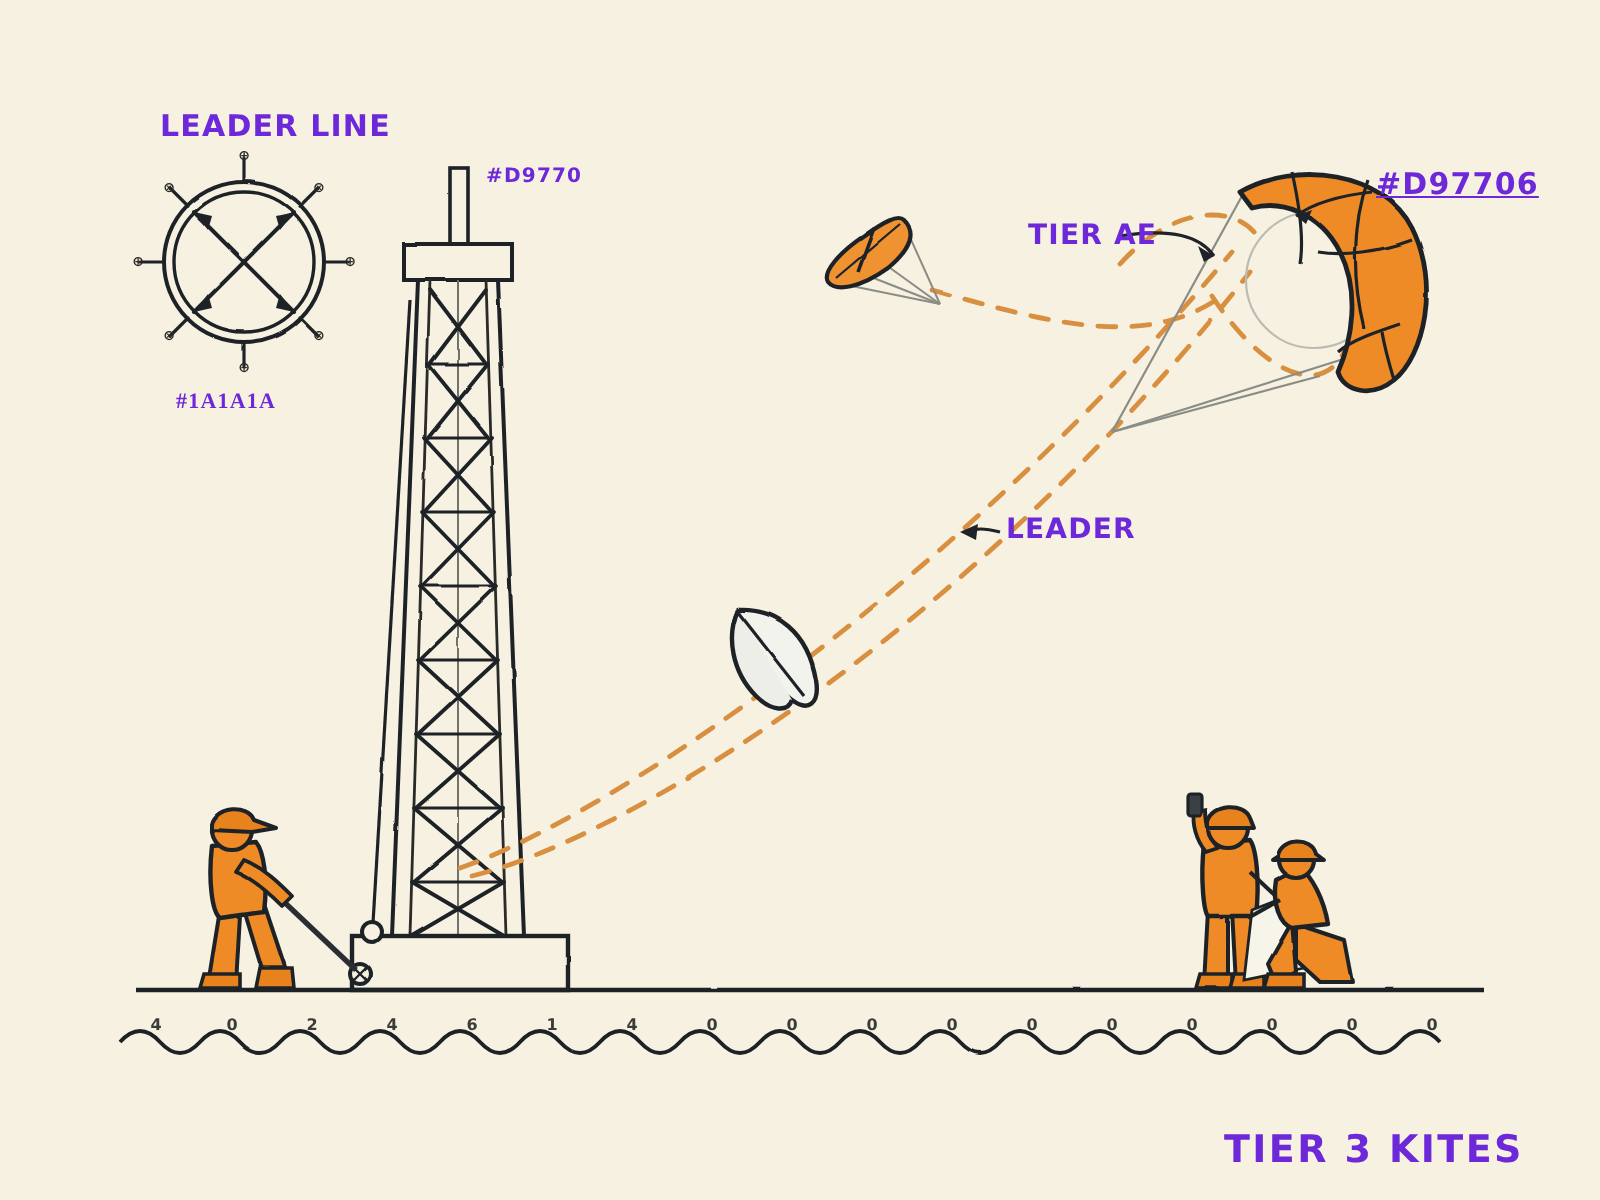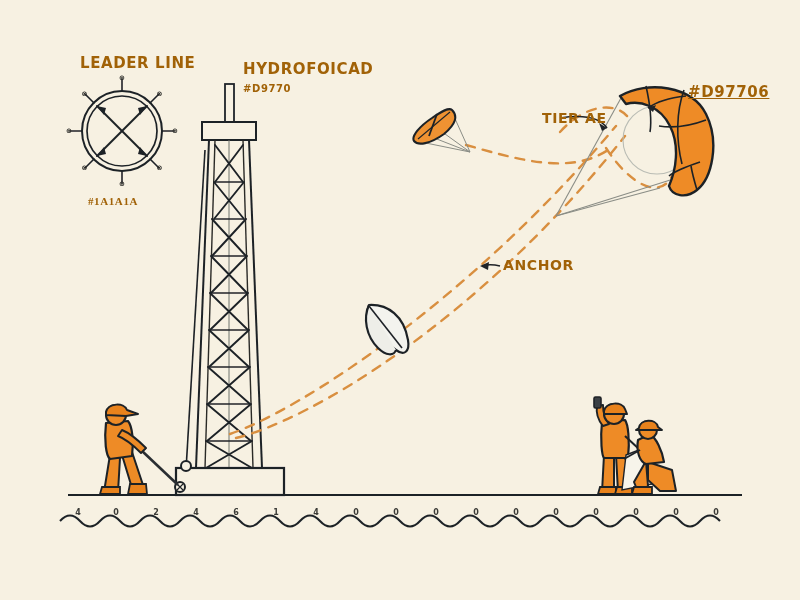--- a/index.html
+++ b/index.html
@@ -19,30 +19,30 @@
     position: absolute;
     left: 0;
     top: 0;
     width: 800px;
     height: 600px;
   }
   .lbl {
     position: absolute;
     font-family: "DejaVu Sans", sans-serif;
     font-weight: bold;
-    color: #a16207;
+    color: #6d28d9;
     letter-spacing: 0.6px;
     white-space: nowrap;
     line-height: 1;
   }
   .lbl-leader      { left: 80px;  top: 56px;  font-size: 15px; }
   .lbl-leader-code { left: 88px;  top: 196px; font-size: 11px; font-family: Liberation Serif, serif; }
   .lbl-hydro       { left: 243px; top: 62px;  font-size: 15px; }
   .lbl-hydro-code  { left: 243px; top: 84px;  font-size: 10px; }
-  .lbl-tier        { left: 542px; top: 111px; font-size: 14px; }
+  .lbl-tier        { left: 514px; top: 111px; font-size: 14px; }
   .lbl-kite-code   { left: 688px; top: 85px;  font-size: 15px; text-decoration: underline; }
   .lbl-anchor      { left: 503px; top: 258px; font-size: 14px; }
   .lbl-title       { left: 612px; top: 566px; font-size: 19px; letter-spacing: 1.2px; }
   .tick-num {
     position: absolute;
     font-family: "DejaVu Sans", sans-serif;
     font-size: 8px;
     font-weight: bold;
     color: #3b3b37;
     transform: translateX(-50%);
@@ -268,25 +268,25 @@
     </g>
     <g fill="#1f2328">
       <path d="M607 128 L599 123 L602 131 Z"></path>
       <path d="M648 108 L656 105 L653 112 Z"></path>
       <path d="M480 266 L489 262 L488 270 Z"></path>
     </g>
   </svg>
 
   <div class="lbl lbl-leader">LEADER LINE</div>
   <div class="lbl lbl-leader-code">#1A1A1A</div>
-  <div class="lbl lbl-hydro">HYDROFOICAD</div>
   <div class="lbl lbl-hydro-code">#D9770</div>
   <div class="lbl lbl-tier">TIER AE</div>
   <div class="lbl lbl-kite-code">#D97706</div>
-  <div class="lbl lbl-anchor">ANCHOR</div>
+  <div class="lbl lbl-anchor">LEADER</div>
+  <div class="lbl lbl-title">TIER 3 KITES</div>
 
   <div id="tick-host">
       <div class="tick-num" style="left: 78px; top: 508px;">4</div>
       <div class="tick-num" style="left: 116px; top: 508px;">0</div>
       <div class="tick-num" style="left: 156px; top: 508px;">2</div>
       <div class="tick-num" style="left: 196px; top: 508px;">4</div>
       <div class="tick-num" style="left: 236px; top: 508px;">6</div>
       <div class="tick-num" style="left: 276px; top: 508px;">1</div>
       <div class="tick-num" style="left: 316px; top: 508px;">4</div>
       <div class="tick-num" style="left: 356px; top: 508px;">0</div>

